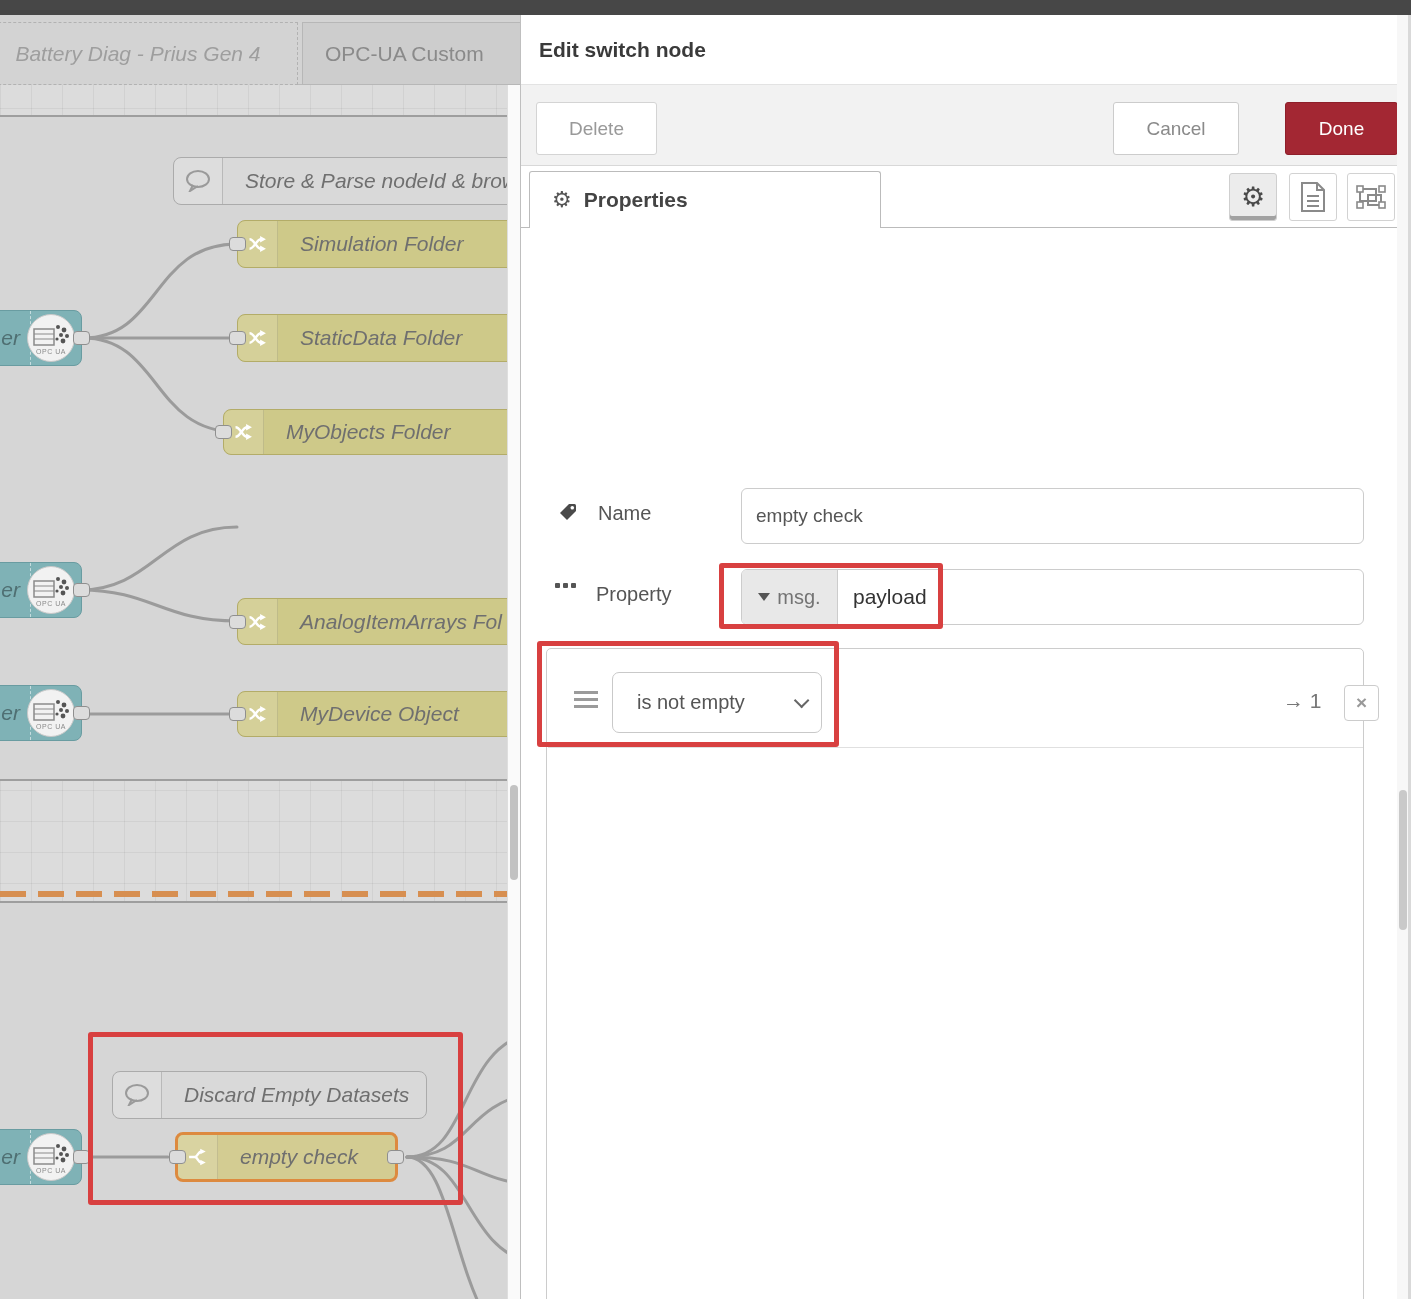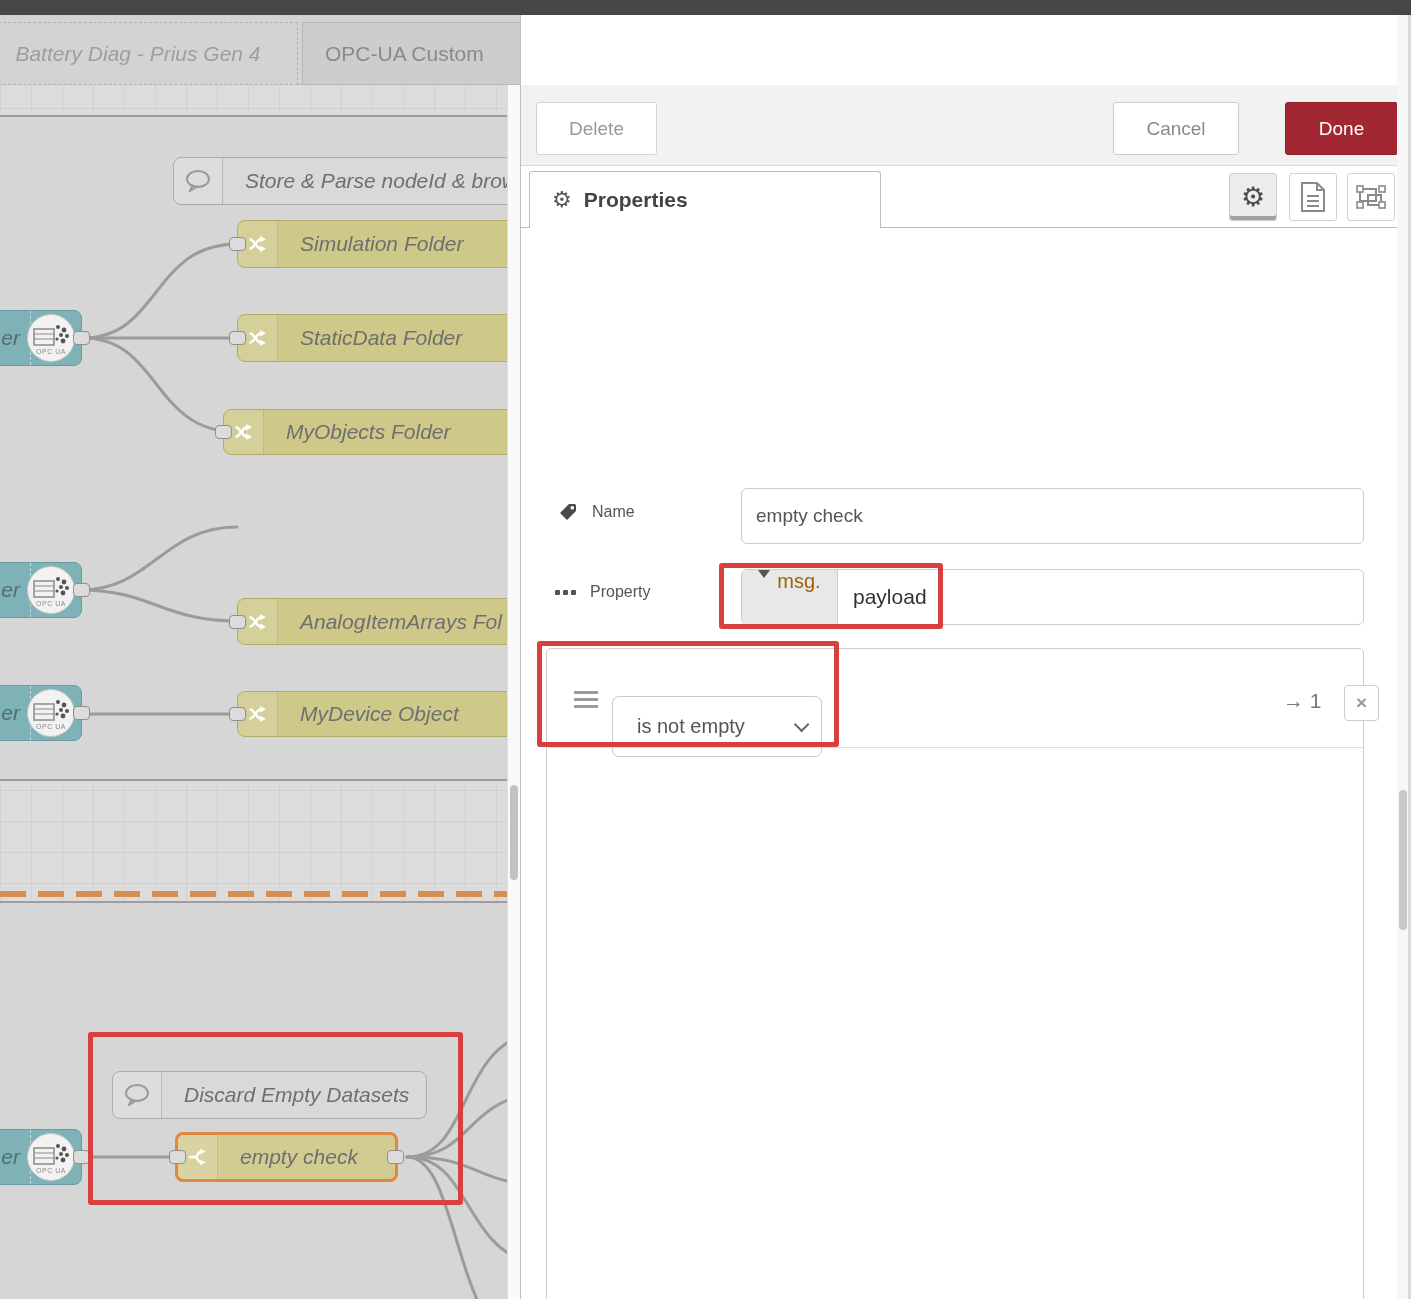--- a/index.html
+++ b/index.html
@@ -88,46 +88,46 @@
           display:flex; align-items:center; padding-left:22px; gap:12px; }
   .proptab .gear { font-size:22px; color:#555; font-style:normal; }
   .proptab .cap { font-size:21px; font-weight:bold; color:#444; }
   .mini-btn { position:absolute; bottom:7px; width:48px; height:48px; background:#fff; border:1px solid #d2d2d2;
           border-radius:3px; display:flex; align-items:center; justify-content:center; }
   .mini-btn.active { background:#ececec; border-color:#cfcfcf; box-shadow:inset 0 -4px 0 #a2a2a2; }
   .mini-gear { left:708px; } .mini-doc { left:768px; } .mini-sel { left:826px; }
   .mini-gear span { font-size:27px; color:#4a4a4a; }
 
   .form { position:absolute; left:0; top:213px; width:100%; height:1071px; background:#fff; }
-  .frow-label { position:absolute; display:flex; align-items:center; gap:14px; font-size:16px; color:#555; }
+  .frow-label { position:absolute; display:flex; align-items:flex-start; gap:20px; font-size:20px; color:#555; }
   .name-label { left:37px; top:274px; }
   .prop-label { left:34px; top:355px; }
   .dots { display:inline-flex; gap:3px; }
   .dots i { width:5px; height:5px; background:#555; border-radius:1px; }
 
   .name-input { position:absolute; left:220px; top:260px; width:623px; height:56px; border:1px solid #ccc;
           border-radius:6px; font-size:19px; color:#555; padding:0 14px;
           font-family:"Liberation Sans",sans-serif; }
   .prop-box { position:absolute; left:220px; top:341px; width:623px; height:56px; border:1px solid #ccc;
           border-radius:6px; display:flex; align-items:stretch; overflow:hidden; }
-  .prop-prefix { width:96px; background:#e8e8e8; border-right:1px solid #ccc; display:flex; 
-          justify-content:center; gap:7px; font-size:20px; color:#a16207; cursor:pointer; }
+  .prop-prefix { width:96px; background:#e8e8e8; border-right:1px solid #ccc; display:flex; align-items:center;
+          justify-content:center; gap:7px; font-size:20px; color:#737373; cursor:pointer; }
   .caret-down { width:0; height:0; border-left:6px solid transparent; border-right:6px solid transparent;
           border-top:8px solid #555; }
   .prop-value { display:flex; align-items:center; padding-left:15px; font-size:21px; color:#333; }
 
   .rulebox { position:absolute; left:25px; top:420px; width:818px; height:900px; border:1px solid #ccc;
           border-radius:5px; }
   .rule-sep { position:absolute; left:1px; top:98px; width:815px; height:1px; background:#e0e0e0; }
   .drag-handle { position:absolute; left:27px; top:42px; width:24px; height:17px; cursor:grab;
           background:linear-gradient(#9b9b9b 0 3.5px, transparent 3.5px 6.8px,
                      #9b9b9b 6.8px 10.3px, transparent 10.3px 13.6px, #9b9b9b 13.6px 17px); }
   .op-select { position:absolute; left:65px; top:23px; width:210px; height:61px; background:#fff;
           border:1px solid #c9c9c9; border-radius:7px; display:flex; align-items:center;
-          padding:0 16px 0 24px; font-size:20px; color:#555; cursor:pointer;margin-top:24px; }
+          padding:0 16px 0 24px; font-size:20px; color:#555; cursor:pointer; }
   .op-select .chev { margin-left:auto; width:11px; height:11px; border-right:2.5px solid #666;
           border-bottom:2.5px solid #666; transform:rotate(45deg) translateY(-3px); }
   .rule-out { position:absolute; left:736px; top:40px; font-size:21px; color:#777; }
   .rule-remove { position:absolute; left:797px; top:36px; width:35px; height:36px; background:#fff;
           border:1px solid #ccc; border-radius:4px; display:flex; align-items:center; justify-content:center;
           font-size:19px; font-weight:bold; color:#999; cursor:pointer; }
 
   .annot-prop { left:198px; top:335px; width:224px; height:66px; }
   .annot-rule { left:16px;  top:413px; width:302px; height:106px; }
   .tray .annot { z-index:5; }
@@ -349,20 +349,23 @@
     </div>
   </div>
 
   <div class="cv-scroll">
     <div class="cv-thumb"></div>
   </div>
 </div>
 
 <div class="tray">
 
+  <div class="tray-header">
+    <span class="tray-title">Edit switch node</span>
+  </div>
 
   <div class="tray-toolbar">
     <div class="btn btn-delete">Delete</div>
     <div class="btn btn-cancel">Cancel</div>
     <div class="btn btn-done">Done</div>
   </div>
 
   <div class="tabrow">
     <div class="underline"></div>
     <div class="proptab">

